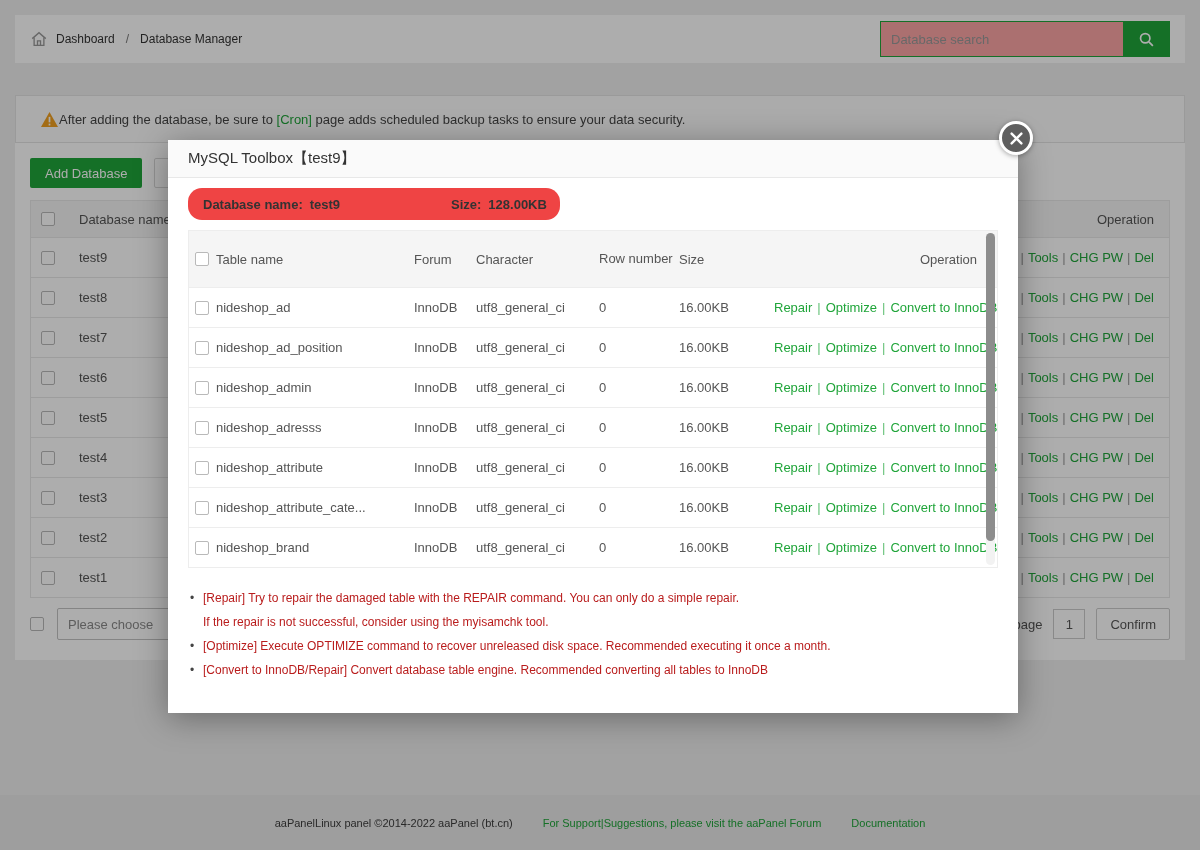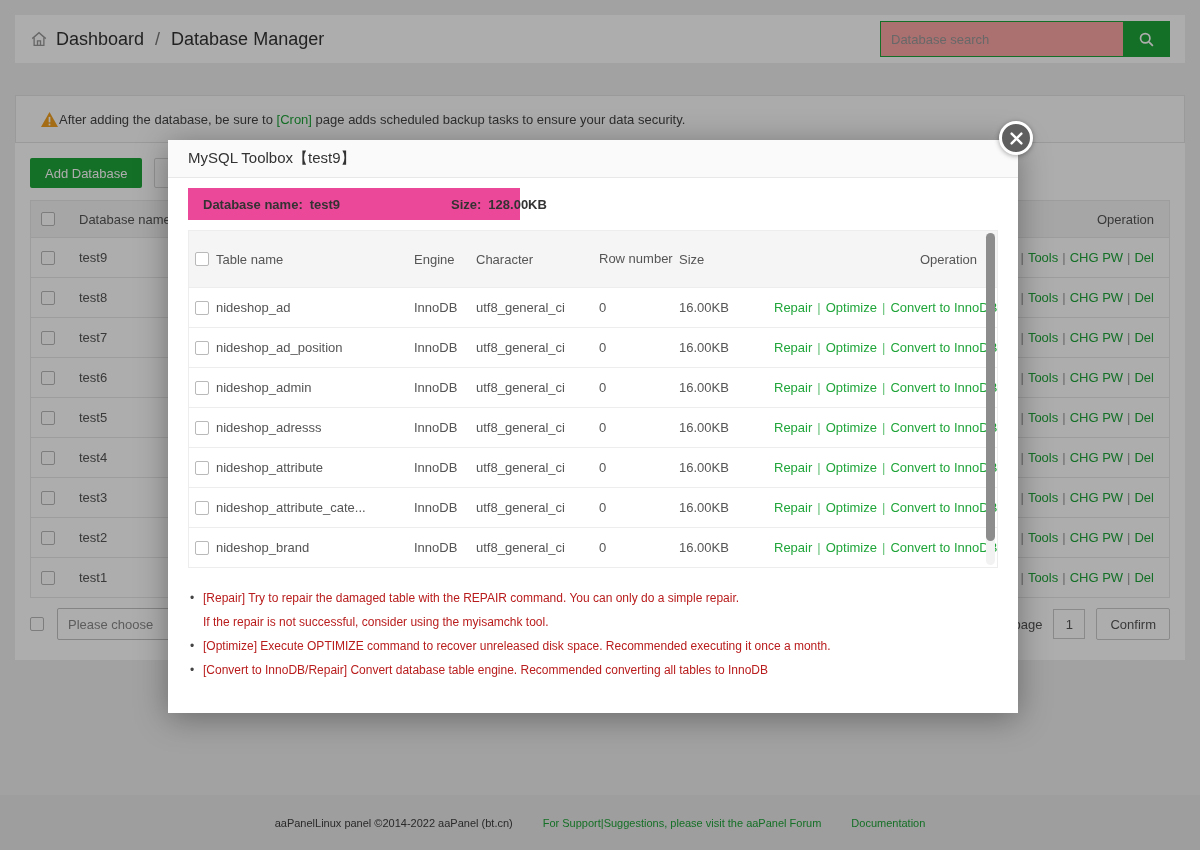--- a/index.html
+++ b/index.html
@@ -8,21 +8,21 @@
     position: relative; overflow: hidden;
     background: #efefef;
     font-family: "Liberation Sans", "DejaVu Sans", sans-serif;
     font-size: 13px; color: #555;
   }
   a { text-decoration: none; cursor: pointer; }
 
   
   .topbar { position:absolute; left:15px; top:15px; width:1170px; height:48px; background:#fff;
             display:flex; align-items:center; justify-content:space-between; padding:0 15px; z-index:1; }
-  .breadcrumb { display:flex; align-items:center; gap:8px; font-size:18px; color:#333; }
+  .breadcrumb { display:flex; align-items:center; gap:8px; font-size:12px; color:#333; }
   .crumb-sep { color:#777; margin:0 3px; }
   .home-icon svg { display:block; }
   .searchbox { display:flex; align-items:stretch; height:36px; width:290px; border:1px solid #20a53a; background:#fca5a5; }
   .searchbox input { flex:1; border:0; outline:none; padding:0 10px; font-size:13px; color:#333; background:transparent; }
   .searchbox input::placeholder { color:#9a9a9a; }
   .search-btn { width:46px; background:#20a53a; border:0; display:flex; align-items:center; justify-content:center; cursor:pointer; }
 
   
   .card { position:absolute; left:15px; top:95px; width:1170px; height:565px; background:#fff; z-index:1; }
   .alert { height:48px; background:#fcfcfc; border:1px solid #e4e4e4; display:flex; align-items:center;
@@ -61,22 +61,22 @@
   
   .overlay { position:absolute; inset:0; background:rgba(0,0,0,0.32); z-index:10; }
   .modal { position:absolute; left:168px; top:140px; width:850px; height:573px; background:#fff; z-index:20;
            box-shadow:0 5px 30px rgba(0,0,0,0.35); }
   .modal-title { height:38px; background:#fafafa; border-bottom:1px solid #e8e8e8; display:flex; align-items:center;
                  padding:0 20px; font-size:15px; color:#333; }
   .modal-close { position:absolute; top:-19px; right:-15px; width:34px; height:34px; border-radius:50%;
                  background:#5f5f5f; border:3px solid #fff; display:flex; align-items:center; justify-content:center;
                  cursor:pointer; box-shadow:0 1px 5px rgba(0,0,0,0.35); }
   .modal-body { padding:10px 20px 0; }
-  .info-bar { width:332px; height:32px; background:#ec4899; display:flex; align-items:center; padding:0 15px;
-              font-weight:bold; color:#333; }
+  .info-bar { width:372px; height:32px; background:#ef4444; display:flex; align-items:center; padding:0 15px;
+              font-weight:bold; color:#333;border-radius:14px; }
   .info-name { flex:0 0 248px; }
   .info-bar .val { margin-left:7px; }
 
   .mtable { position:relative; margin-top:10px; border:1px solid #ededed; }
   .m-thead { display:flex; align-items:center; height:56px; background:#f5f5f5; color:#555; }
   .m-row { display:flex; align-items:center; height:40px; border-top:1px solid #ededed; background:#fff; }
   .mc-cb { flex:0 0 27px; padding-left:6px; display:flex; align-items:center; }
   .mc-name { flex:0 0 198px; white-space:nowrap; overflow:hidden; }
   .mc-engine { flex:0 0 62px; }
   .mc-charset { flex:0 0 123px; }
@@ -284,21 +284,21 @@
         <span>Size:</span><span class="val">128.00KB</span>
       </span>
     </div>
 
     <div class="mtable">
       <div class="m-thead">
         <span class="mc-cb">
             <span class="cb"></span>
           </span>
         <span class="mc-name">Table name</span>
-        <span class="mc-engine">Engine</span>
+        <span class="mc-engine">Forum</span>
         <span class="mc-charset">Character</span>
         <span class="mc-rows mh-rows">Row number</span>
         <span class="mc-size">Size</span>
         <span class="mc-op">Operation</span>
       </div>
       <div>
 
           <div class="m-row">
             <span class="mc-cb">
               <span class="cb"></span>

